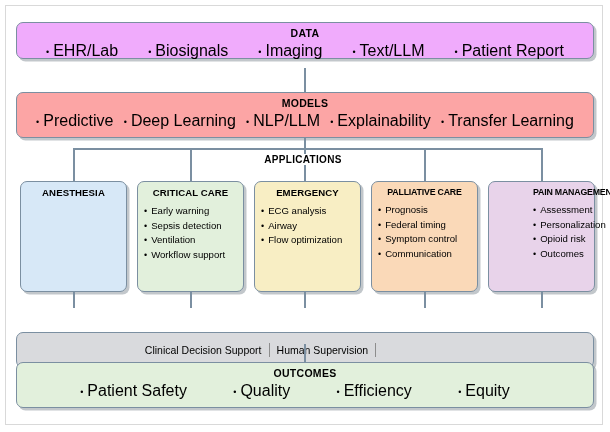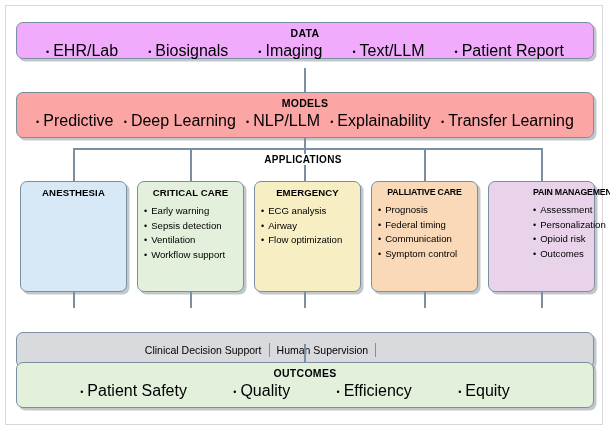--- a/index.html
+++ b/index.html
@@ -189,22 +189,22 @@
       <li>Airway</li>
       <li>Flow optimization</li>
     </ul>
   </div>
 
   <div class="app-card" style="left:371px;background:#fad9b8;">
     <div class="app-title tight">PALLIATIVE CARE</div>
     <ul class="app-list">
       <li>Prognosis</li>
       <li>Federal timing</li>
+      <li>Symptom control</li>
       <li>Communication</li>
-      <li>Symptom control</li>
     </ul>
   </div>
 
   <div class="app-card" style="left:488px;background:#e8d3ea;padding-left:44px;">
     <div class="app-title tight">PAIN MANAGEMENT</div>
     <ul class="app-list">
       <li>Assessment</li>
       <li>Personalization</li>
       <li>Opioid risk</li>
       <li>Outcomes</li>

